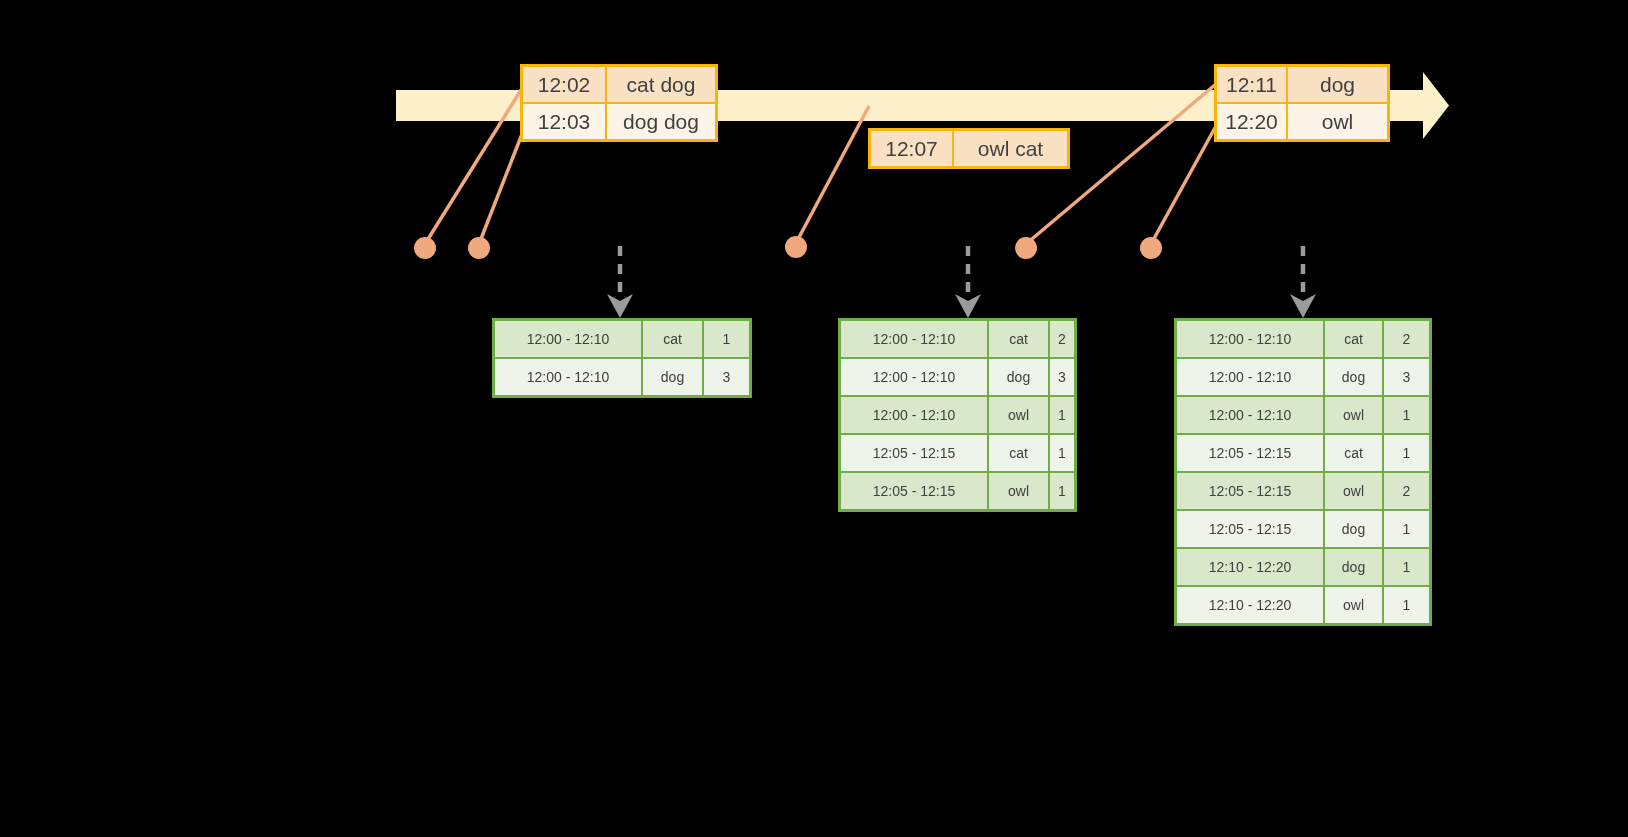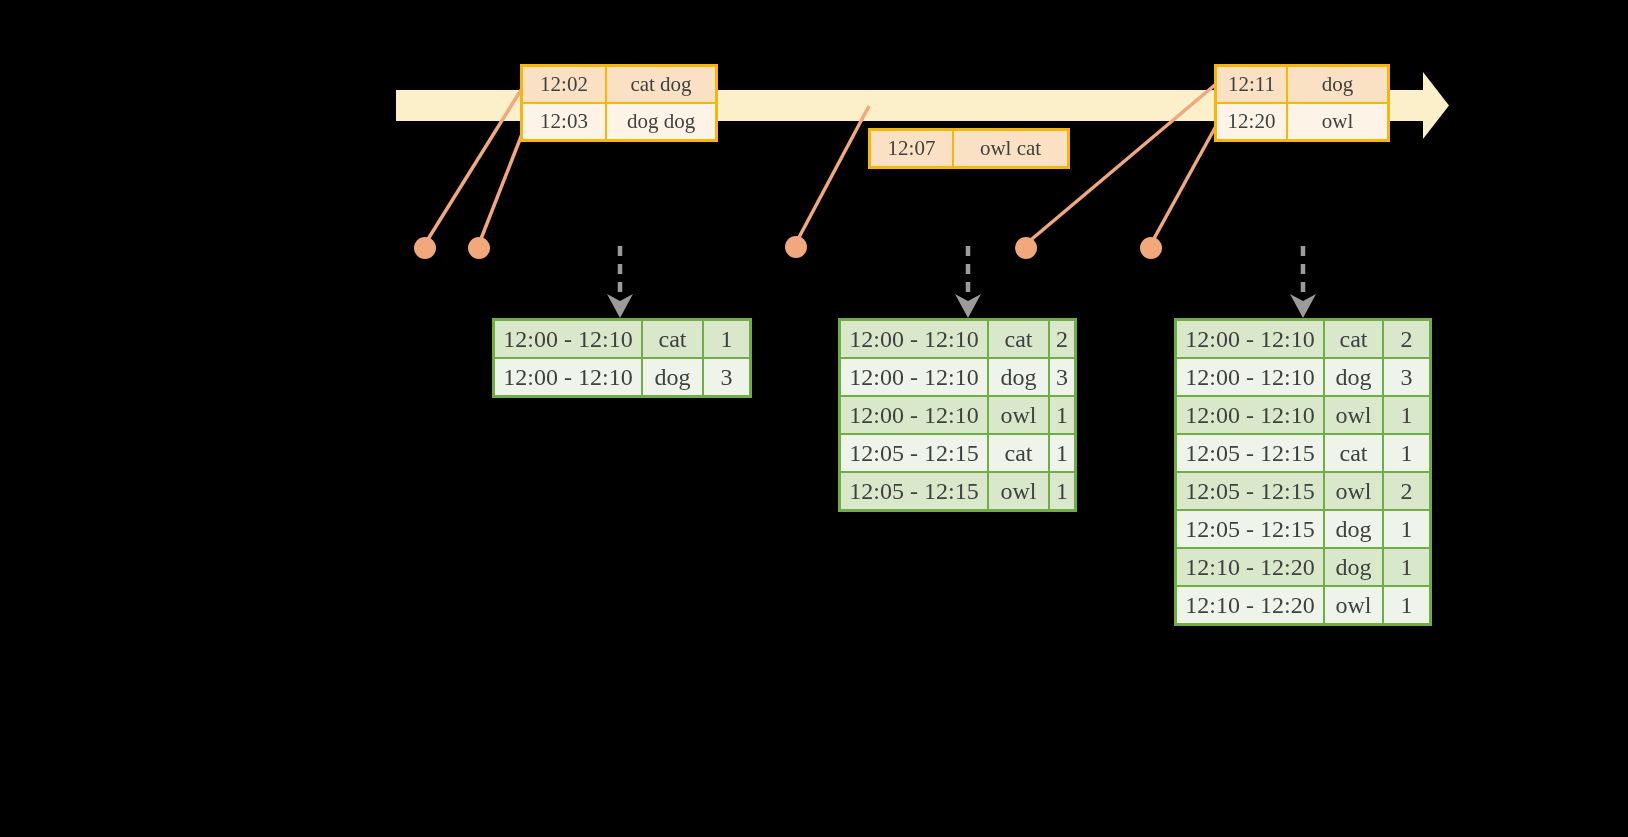--- a/index.html
+++ b/index.html
@@ -6,21 +6,21 @@
     margin: 0;
     padding: 0;
     background: #000000;
   }
   .canvas {
     position: relative;
     width: 1628px;
     height: 665px;
     background: var(--bg, #000);
     overflow: hidden;
-    font-family: Liberation Serif, serif;
+    font-family: Liberation Sans, sans-serif;
   }
   .layer {
     position: absolute;
     left: 0;
     top: 0;
   }
   .grid-table {
     position: absolute;
     display: grid;
     gap: 2px;
@@ -40,21 +40,21 @@
     display: flex;
     align-items: center;
     justify-content: center;
     color: var(--celltext);
     font-size: 21px;
     white-space: nowrap;
     overflow: hidden;
   }
   .event-table .cell.dark  { background: var(--peachDark); }
   .event-table .cell.light { background: var(--peachLight); }
-  .result-table .cell       { font-size: 24px; }
+  .result-table .cell       { font-size: 14px; }
   .result-table .cell.dark  { background: var(--greenDark); }
   .result-table .cell.light { background: var(--greenLight); }
 </style>
 </head>
 <body>
 
 <div class="canvas" style="--bg: #000000; --band: #FCF0CB; --gold: #F6B60B; --peachDark: #FAE1C4; --peachLight: #FDF3E6; --green: #70AD47; --greenDark: #D9E7CB; --greenLight: #EEF4E9; --connector: #F0A87C; --gray: #9B9B9B; --celltext: #404040;">
 
   <svg class="layer" width="1628" height="837" viewBox="0 0 1628 837">
 

